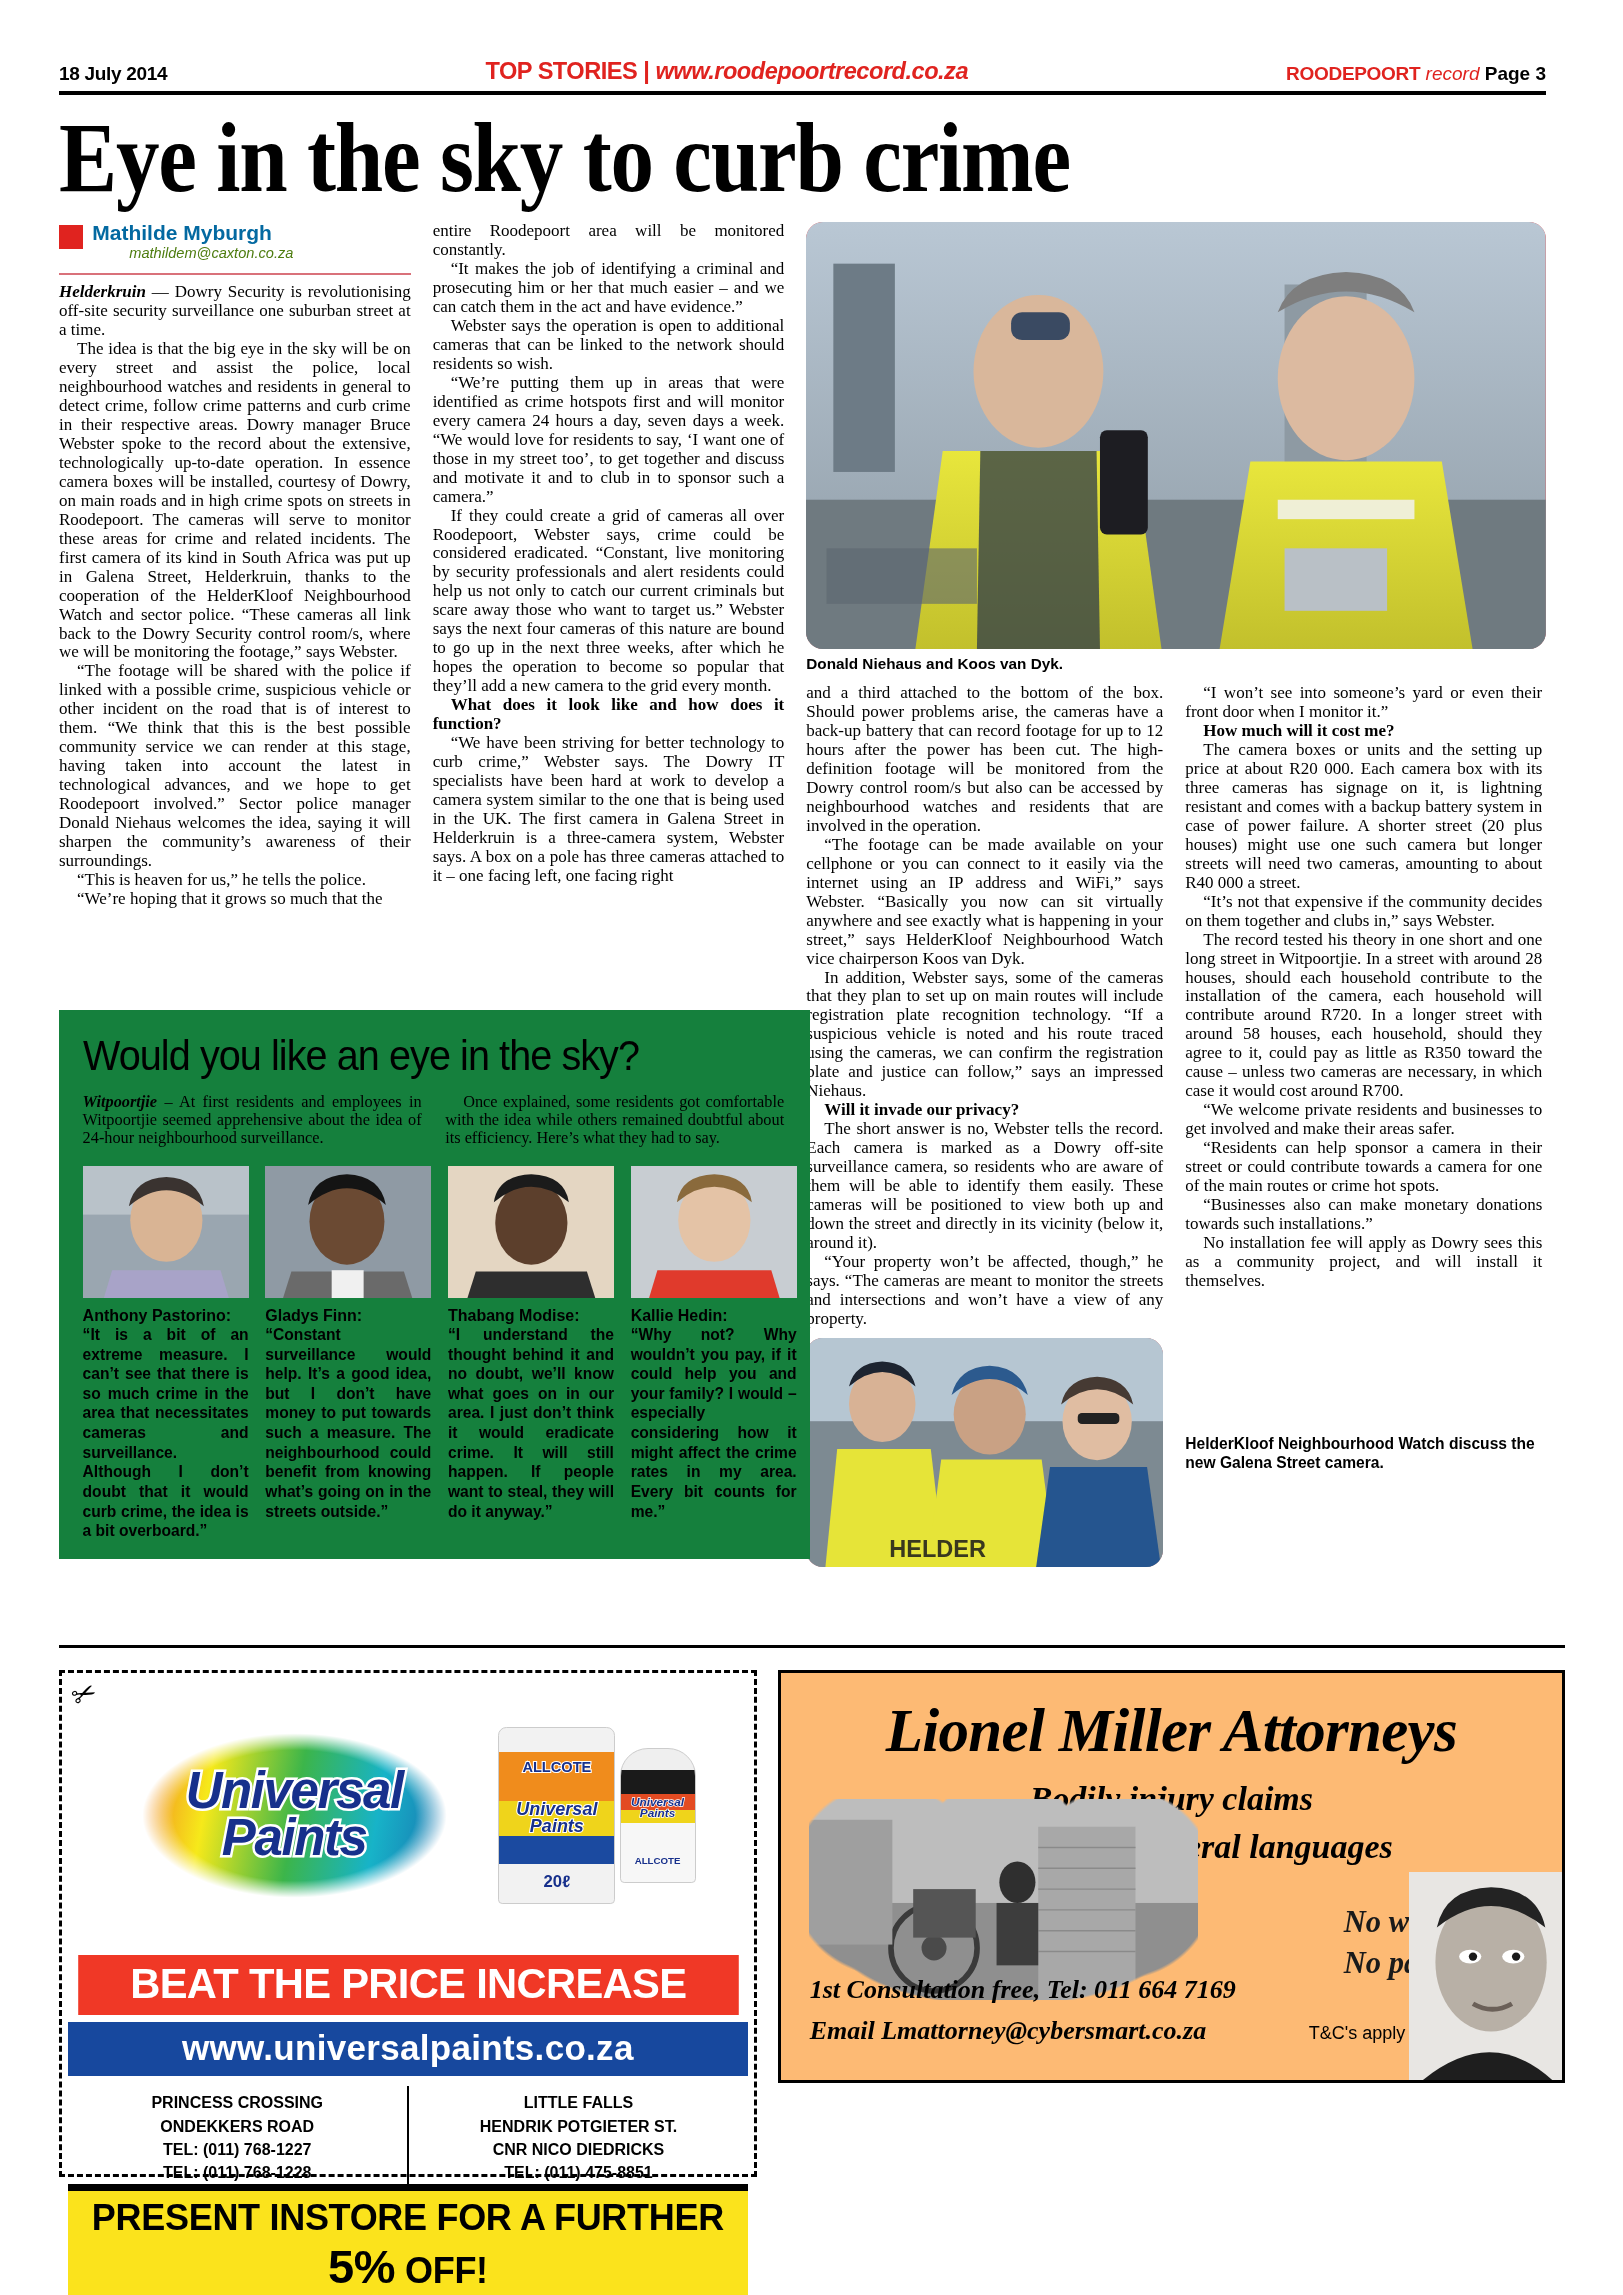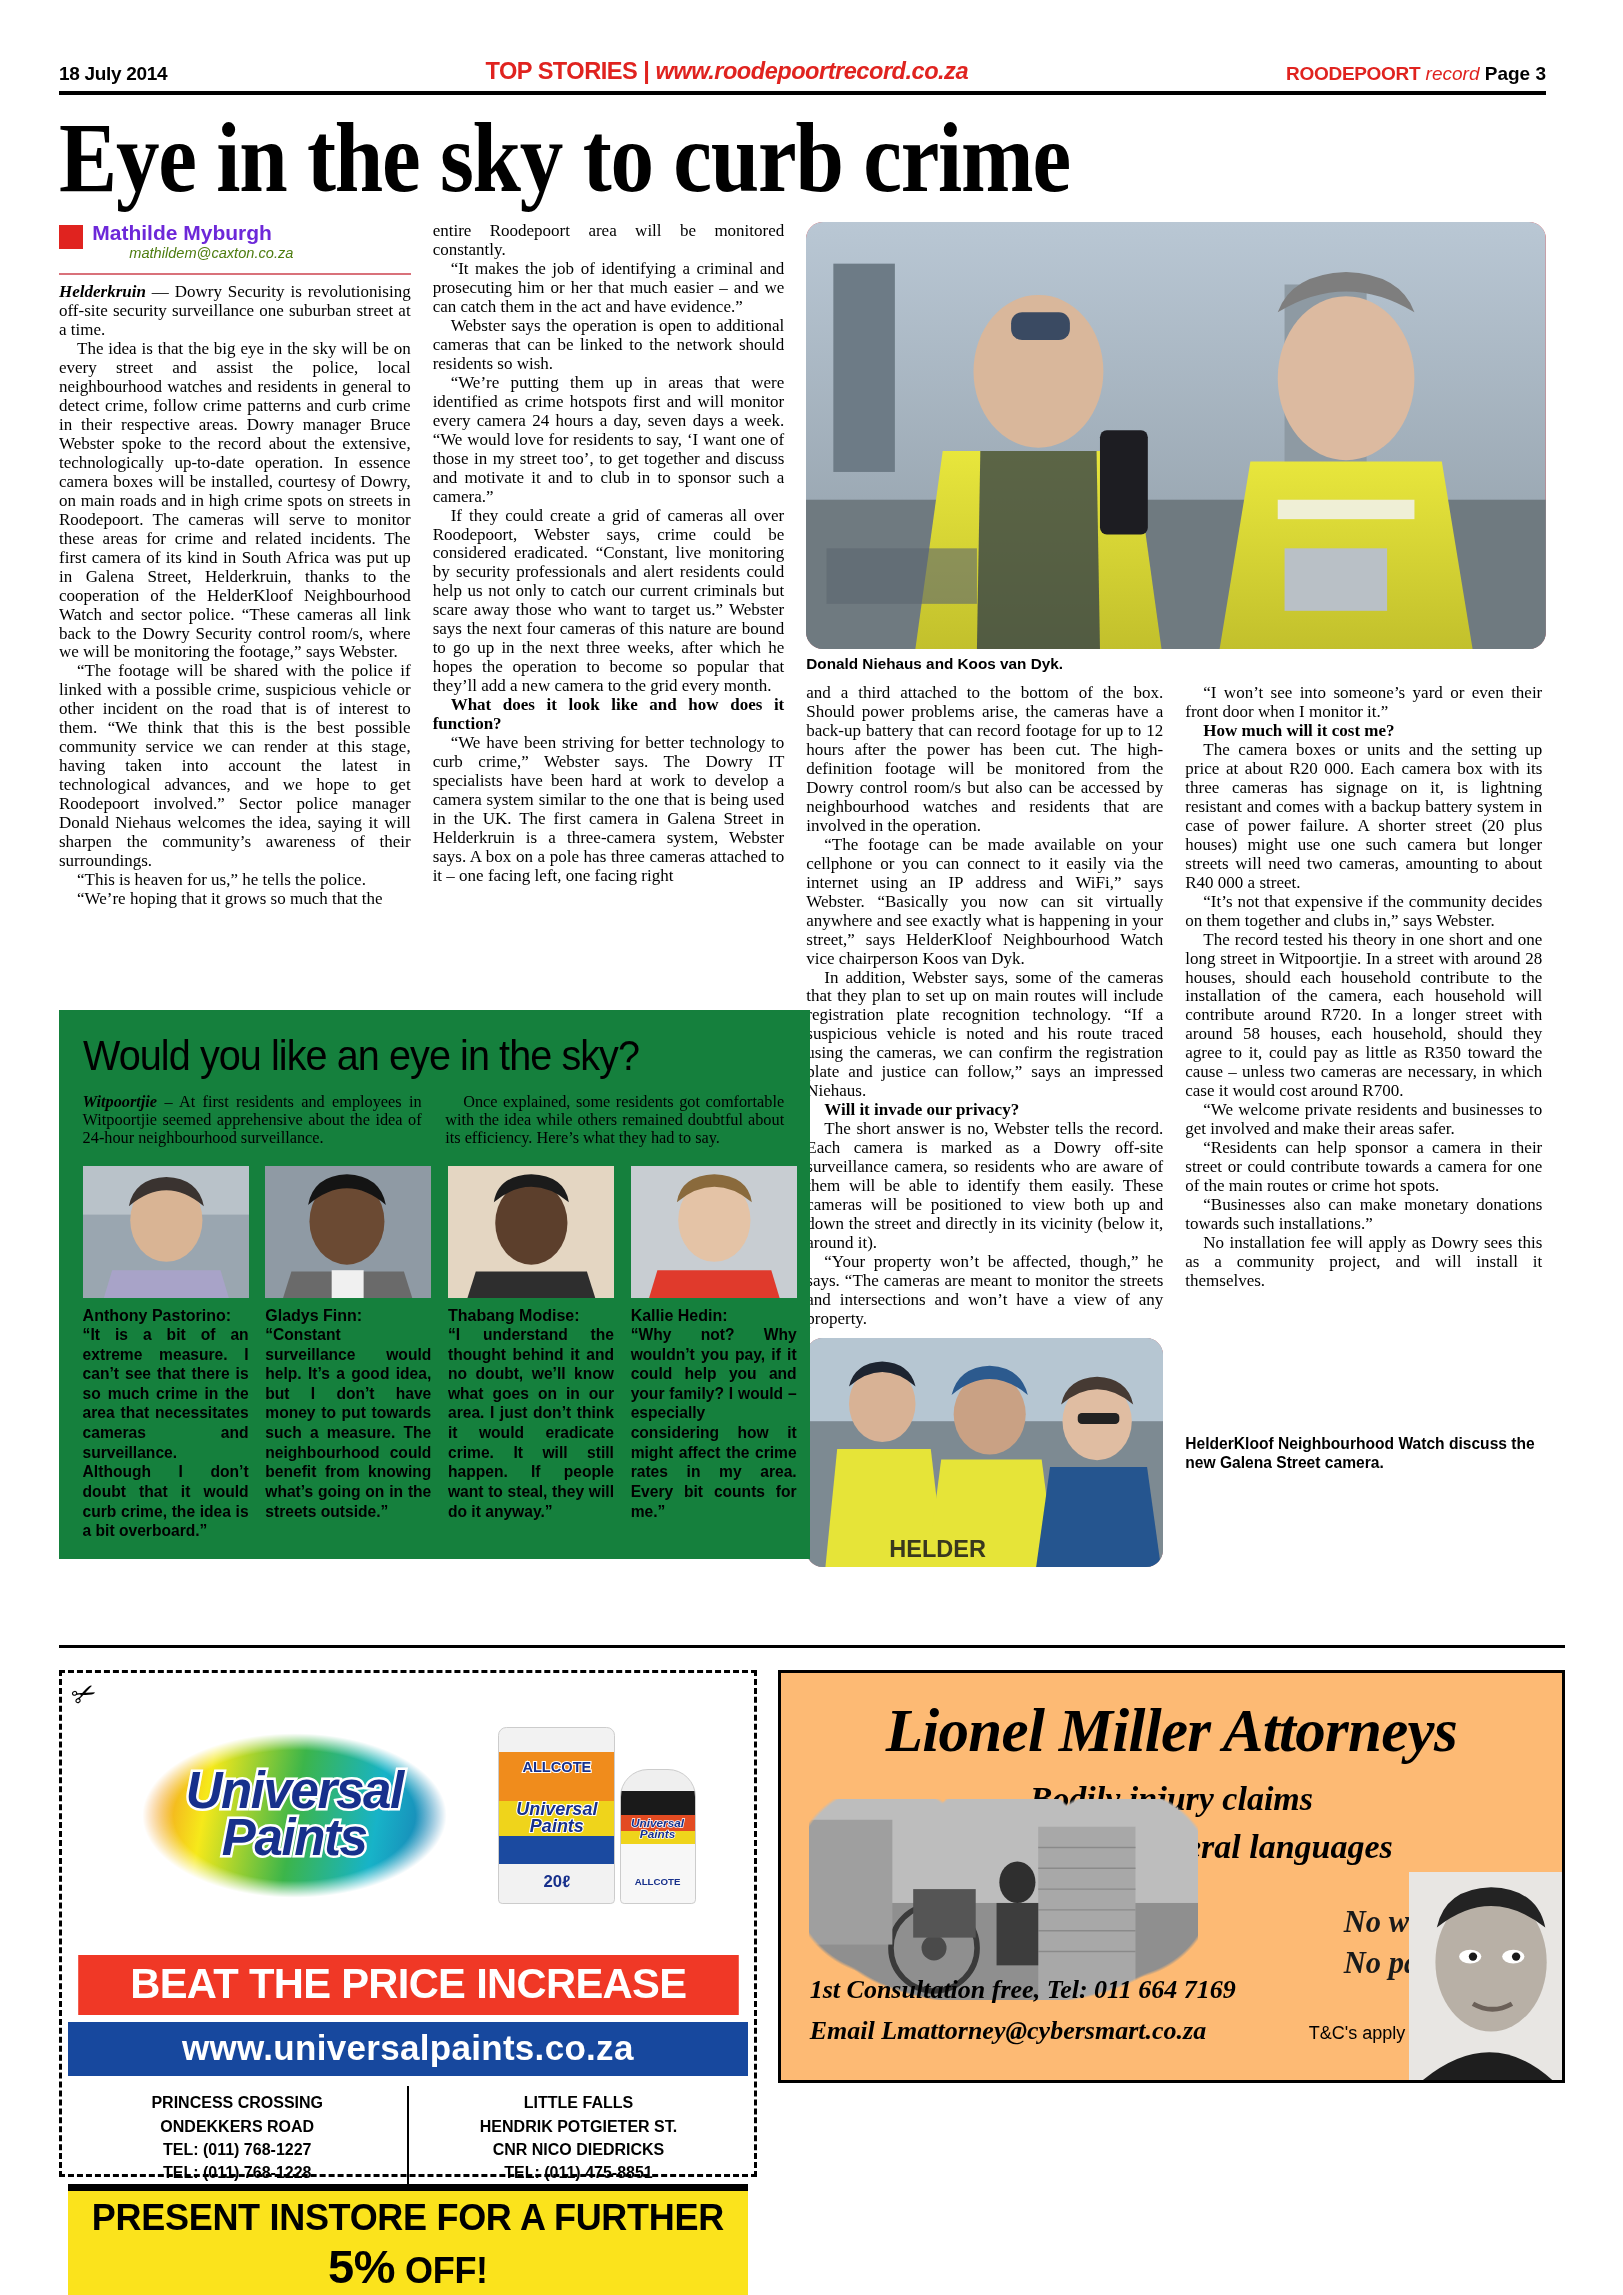--- a/index.html
+++ b/index.html
@@ -37,21 +37,21 @@
     white-space:nowrap;
   }
 
   
   .article { display:flex; gap:22px; margin-top:15.3px; }
   .col { width:357px; }
   .col-wide { width:751px; }
 
   .byline { display:flex; align-items:flex-start; gap:9.7px; }
   .by-square { width:23.6px; height:23.6px; background:#e0231f; flex:0 0 23.6px; margin-top:2.8px; }
-  .by-name { font-family:"Liberation Sans", sans-serif; font-weight:bold; font-size:21px; color:#6d28d9; line-height:1.05; }
+  .by-name { font-family:"Liberation Sans", sans-serif; font-weight:bold; font-size:21px; color:#0369a1; line-height:1.05; }
   .by-mail { font-family:"Liberation Sans", sans-serif; font-style:italic; font-size:14.6px; color:#4d7c0f; line-height:1.3;margin-left:37px; }
   .by-rule { height:2.1px; background:#d9717a; margin:9.7px 0 8.3px 0; }
 
   p.body {
     font-size:17px;
     line-height:1.115;
     text-align:justify;
     text-indent:18px;
     hyphens:auto;
     -webkit-hyphens:auto;
@@ -98,21 +98,21 @@
     -webkit-mask-image:radial-gradient(ellipse 52% 46% at 50% 50%, #000 62%, transparent 78%);
     mask-image:radial-gradient(ellipse 52% 46% at 50% 50%, #000 62%, transparent 78%);
   }
   .up-word { position:absolute; inset:0; display:flex; flex-direction:column; justify-content:center; align-items:center; }
   .up-word span {
     font-family:"Liberation Sans", sans-serif; font-weight:bold; font-style:italic;
     font-size:51px; color:#17308c; line-height:0.92;
     -webkit-text-stroke:4.9px #fff; paint-order:stroke fill;
     letter-spacing:-1.4px;
   }
-  .up-cans { display:flex; align-items:flex-end; gap:4.2px; margin-left:16.7px; }
+  .up-cans { display:flex; align-items:center; gap:4.2px; margin-left:16.7px; }
   .can-big { width:117px; height:177px; border-radius:8.3px 8.3px 4.2px 4.2px; background:linear-gradient(180deg,#f2f2f2 0 14%,#f08c1c 14% 42%,#efd41b 42% 62%,#1b4aa0 62% 78%,#f2f2f2 78% 100%); position:relative; border:1.4px solid #ccc; }
   .can-big .lbl { position:absolute; left:0; right:0; top:18%; text-align:center; font-family:"Liberation Sans",sans-serif; font-weight:bold; font-size:14.6px; color:#17308c; -webkit-text-stroke:2.1px #fff; paint-order:stroke fill; }
   .can-big .brand { position:absolute; left:0; right:0; top:42%; text-align:center; font-family:"Liberation Sans",sans-serif; font-weight:bold; font-style:italic; font-size:18px; color:#17308c; line-height:0.95; -webkit-text-stroke:2.1px #fff; paint-order:stroke fill; }
   .can-big .vol { position:absolute; left:0; right:0; bottom:6%; text-align:center; font-family:"Liberation Sans",sans-serif; font-weight:bold; font-size:16.7px; color:#17308c; }
   .can-sm { width:76px; height:135px; border-radius:28px 28px 4.2px 4.2px; background:linear-gradient(180deg,#efefef 0 16%,#1a1a1a 16% 34%,#e34b22 34% 46%,#efd41b 46% 56%,#f7f7f7 56% 100%); position:relative; border:1.4px solid #ccc; }
   .can-sm .brand { position:absolute; left:0; right:0; top:36%; text-align:center; font-family:"Liberation Sans",sans-serif; font-weight:bold; font-style:italic; font-size:11.8px; color:#17308c; line-height:0.95; -webkit-text-stroke:1.4px #fff; paint-order:stroke fill; }
   .can-sm .lbl2 { position:absolute; left:0; right:0; bottom:12%; text-align:center; font-family:"Liberation Sans",sans-serif; font-weight:bold; font-size:9.7px; color:#17308c; }
 
   .beat { background:#f03826; color:#fff; font-family:"Liberation Sans", sans-serif; font-weight:bold; font-size:43px; letter-spacing:-0.7px; text-align:center; padding:4.2px 0 7px 0; margin:4.2px 5.6px 0 5.6px; transform:scaleX(0.97); }
   .web { background:#17489e; color:#fff; font-family:"Liberation Sans", sans-serif; font-weight:bold; font-size:35px; text-align:center; padding:5.6px 0 8.3px 0; margin:7px 5.6px 0 5.6px; letter-spacing:0.3px; }

